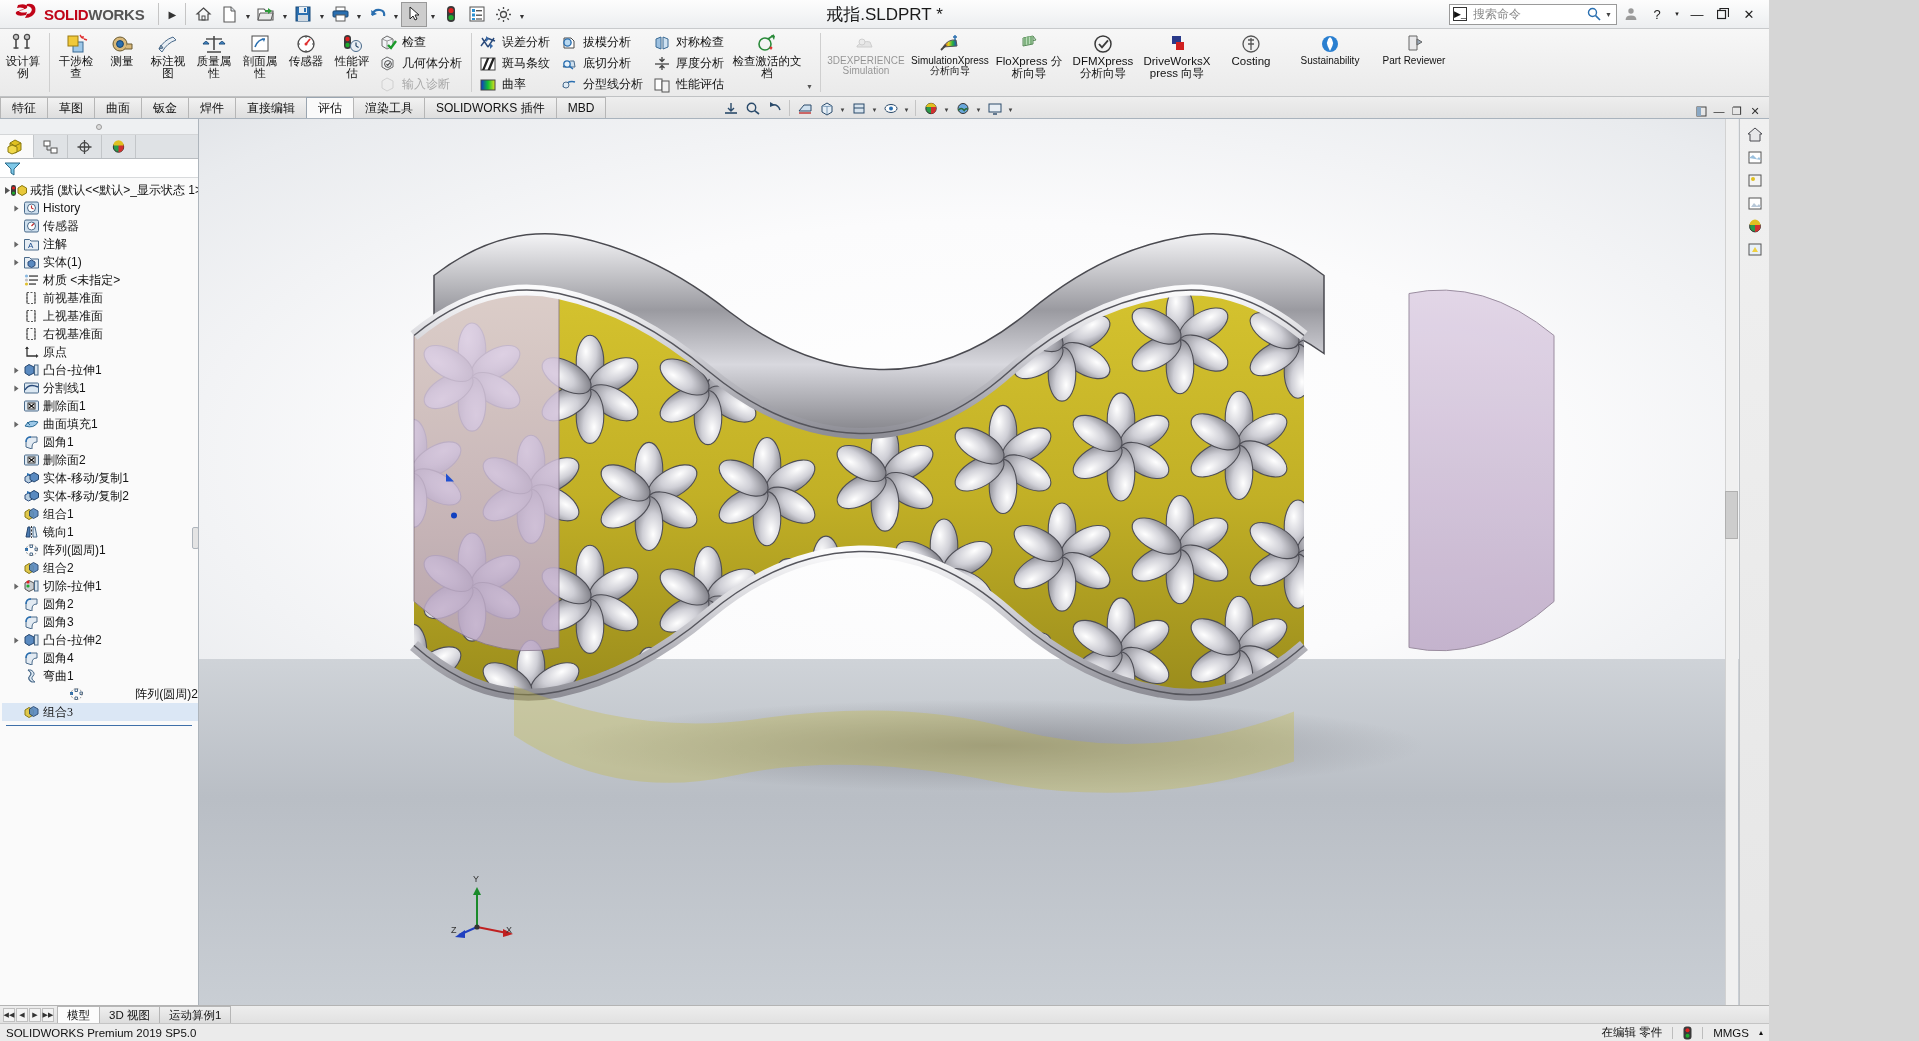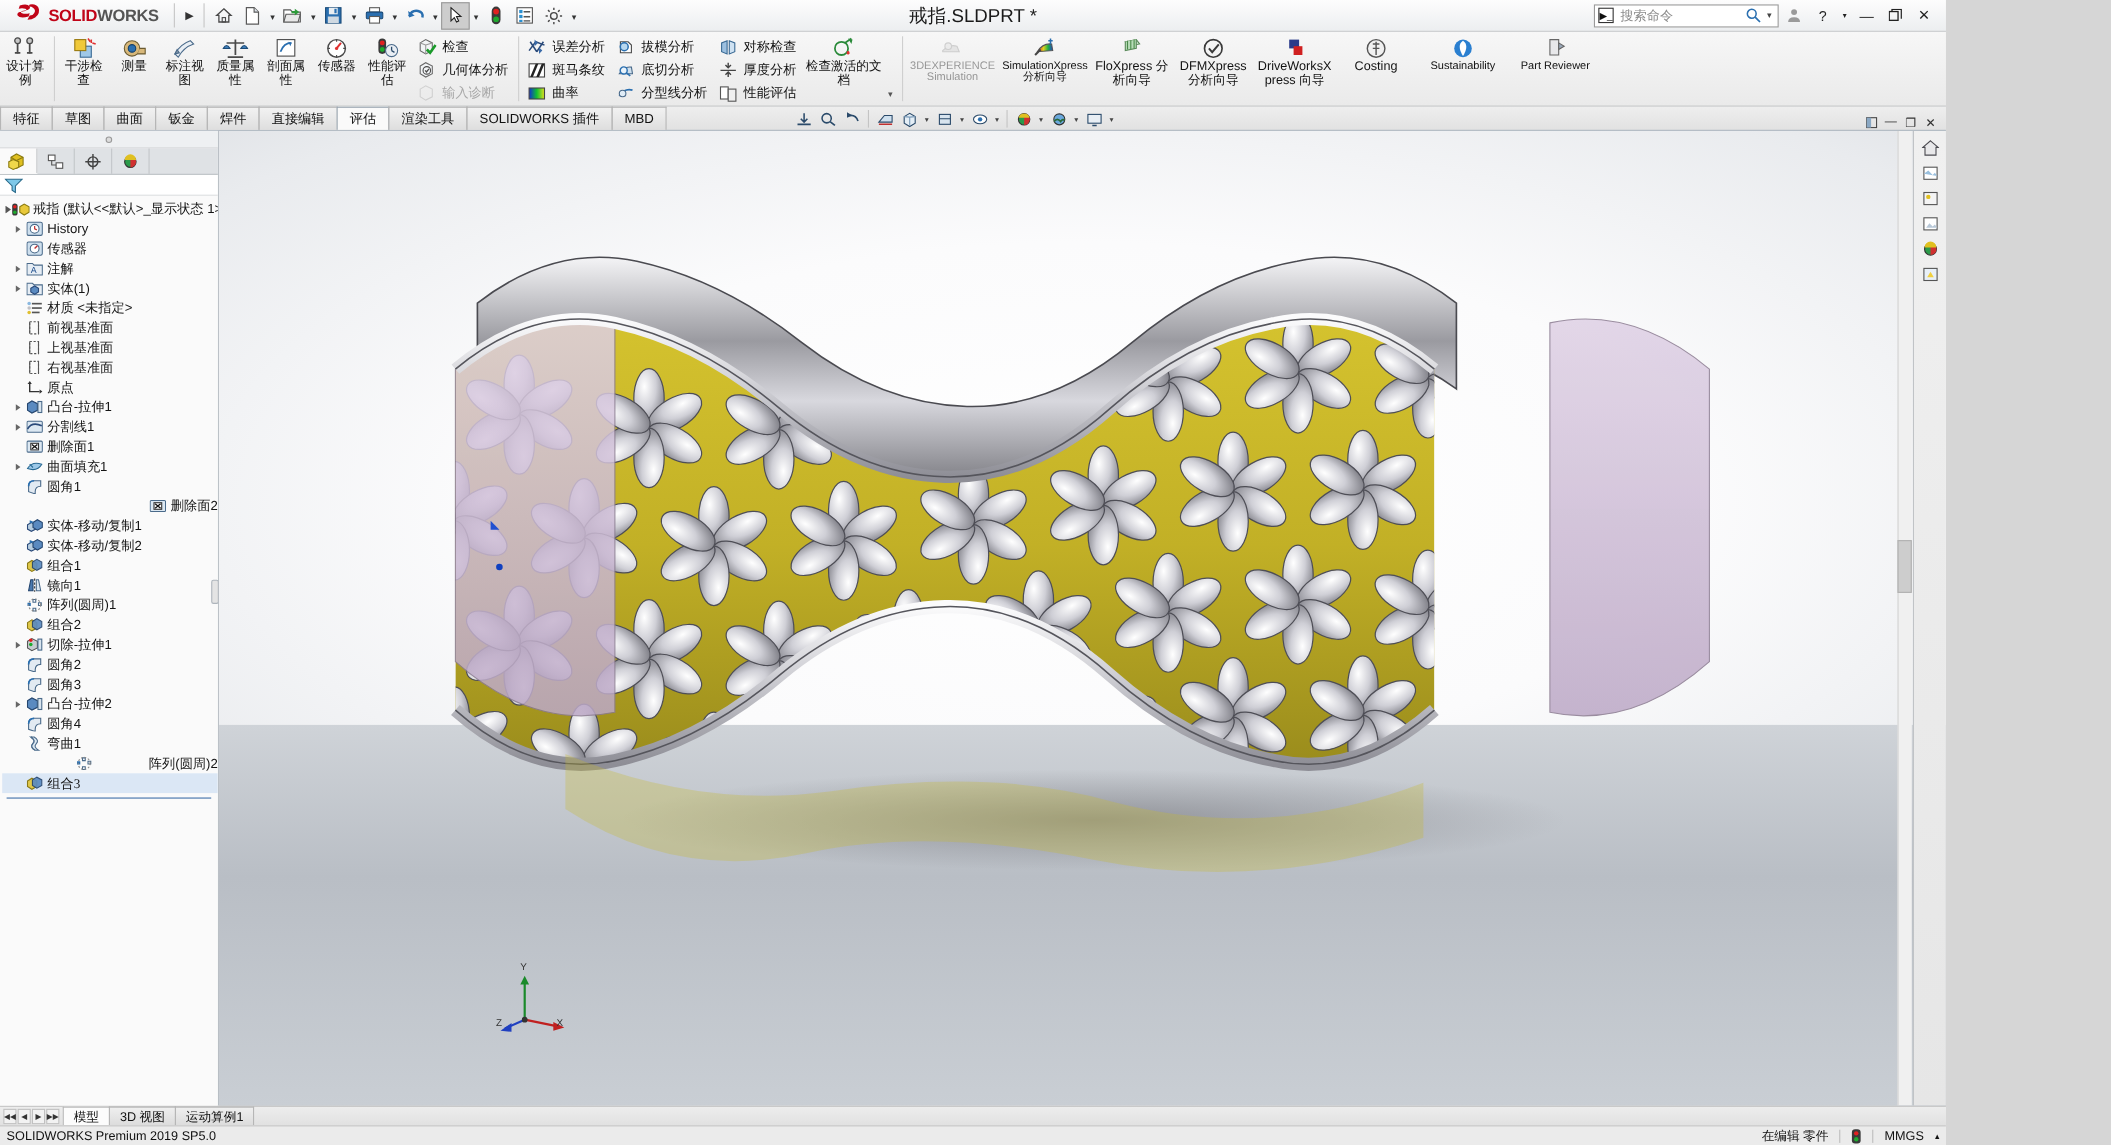--- a/index.html
+++ b/index.html
@@ -935,21 +935,21 @@
             <div class="tnode" style="padding-left: 8px;">
               <span class="tw"></span>
               <span class="ticon">
                 <svg width="15" height="14" viewBox="0 0 15 14">
                   <path d="M2 12 v-5 q0-5 5-5 h6 v5 q-5 0 -5 5 v2z" fill="#e2eaf2" stroke="#4a6a8a"></path>
                   <path d="M7 2 q-5 0 -5 5" fill="none" stroke="#2a6fb0" stroke-width="1.5"></path>
                 </svg>
               </span>
               <span class="tlabel">圆角1</span>
             </div>
-            <div class="tnode" style="padding-left: 8px; justify-content: flex-end;">
+            <div class="tnode" style="padding-left: 8px;">
               <span class="tw"></span>
               <span class="ticon">
                 <svg width="15" height="14" viewBox="0 0 15 14">
                   <rect x="0.5" y="2" width="14" height="10" rx="1" fill="#dce8f2" stroke="#4a6a8a"></rect>
                   <rect x="4" y="4" width="7" height="6" fill="#fff" stroke="#333"></rect>
                   <path d="M5 5 l5 4 M10 5 l-5 4" stroke="#111" stroke-width="1.2"></path>
                 </svg>
               </span>
               <span class="tlabel">删除面2</span>
             </div>

